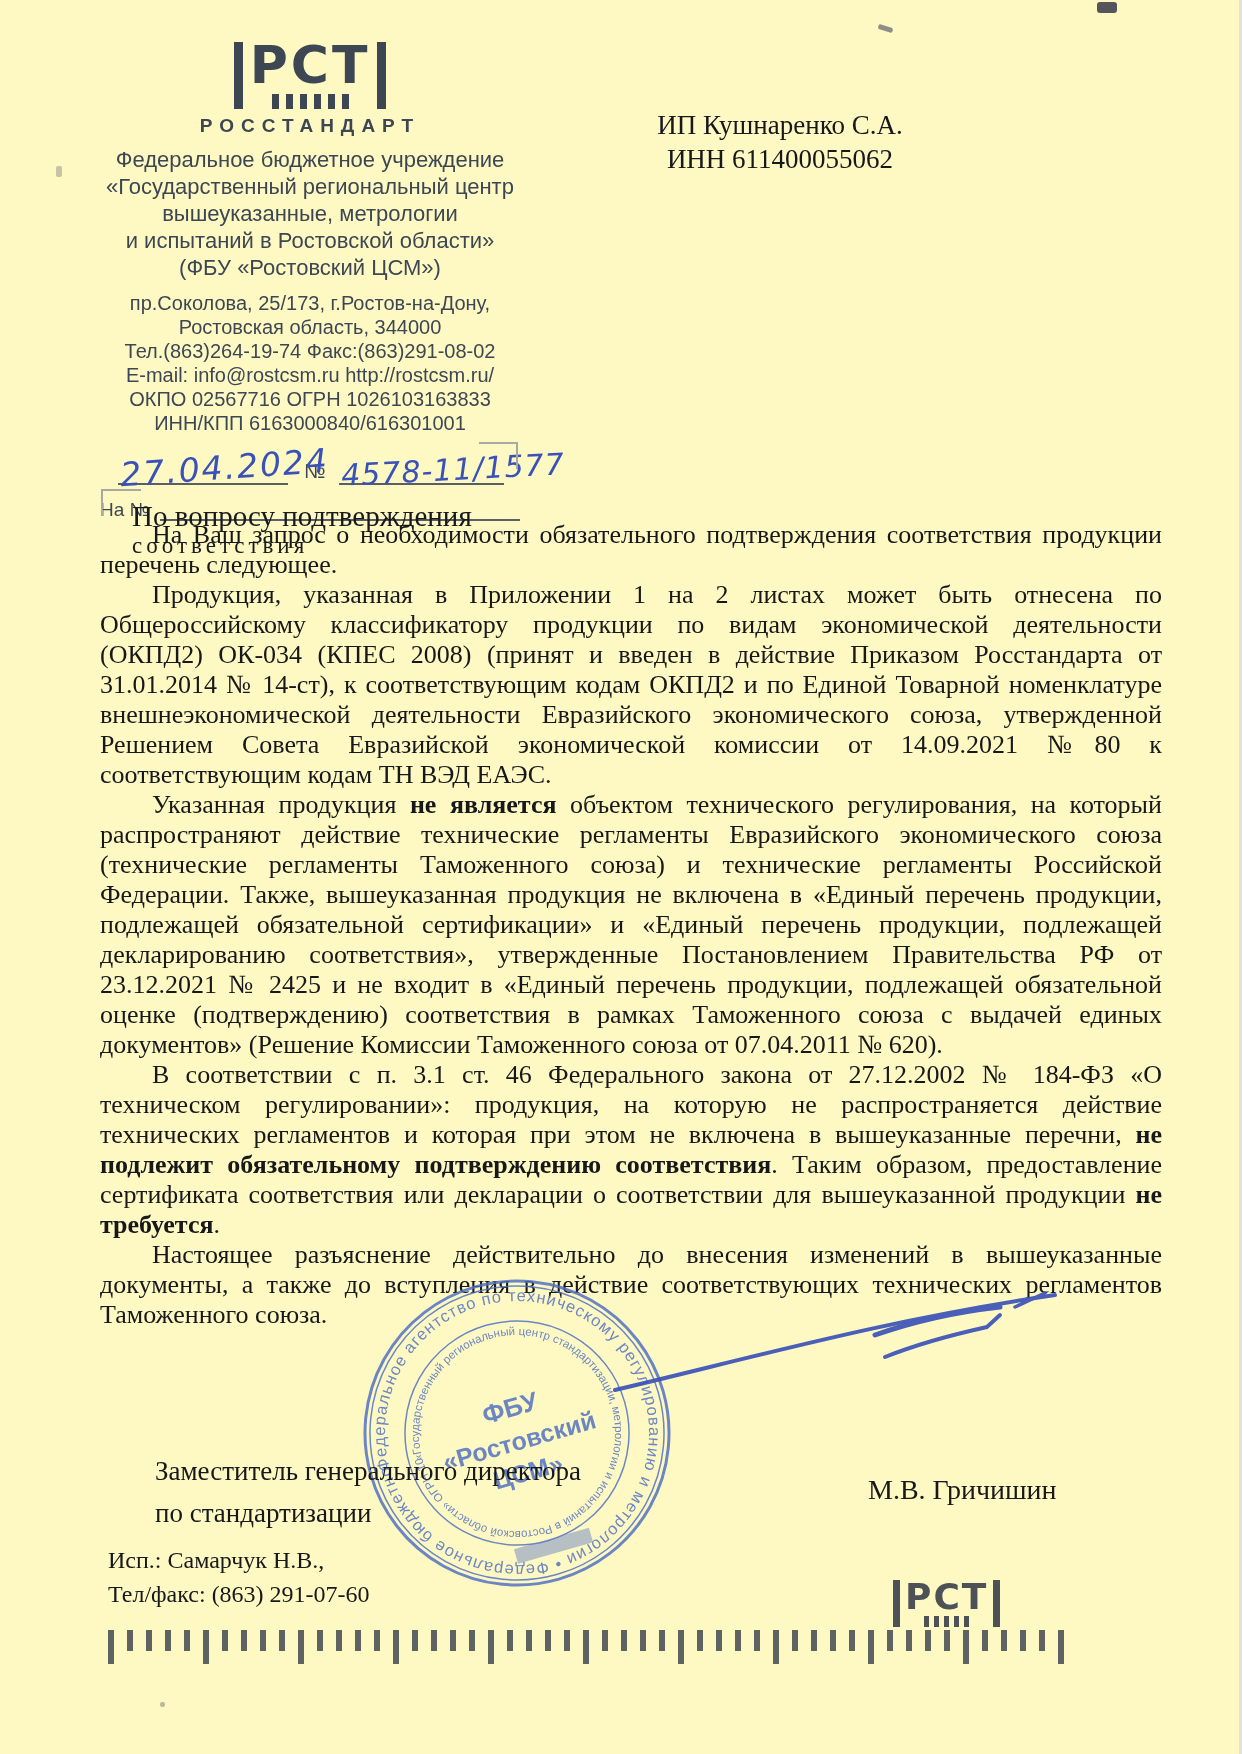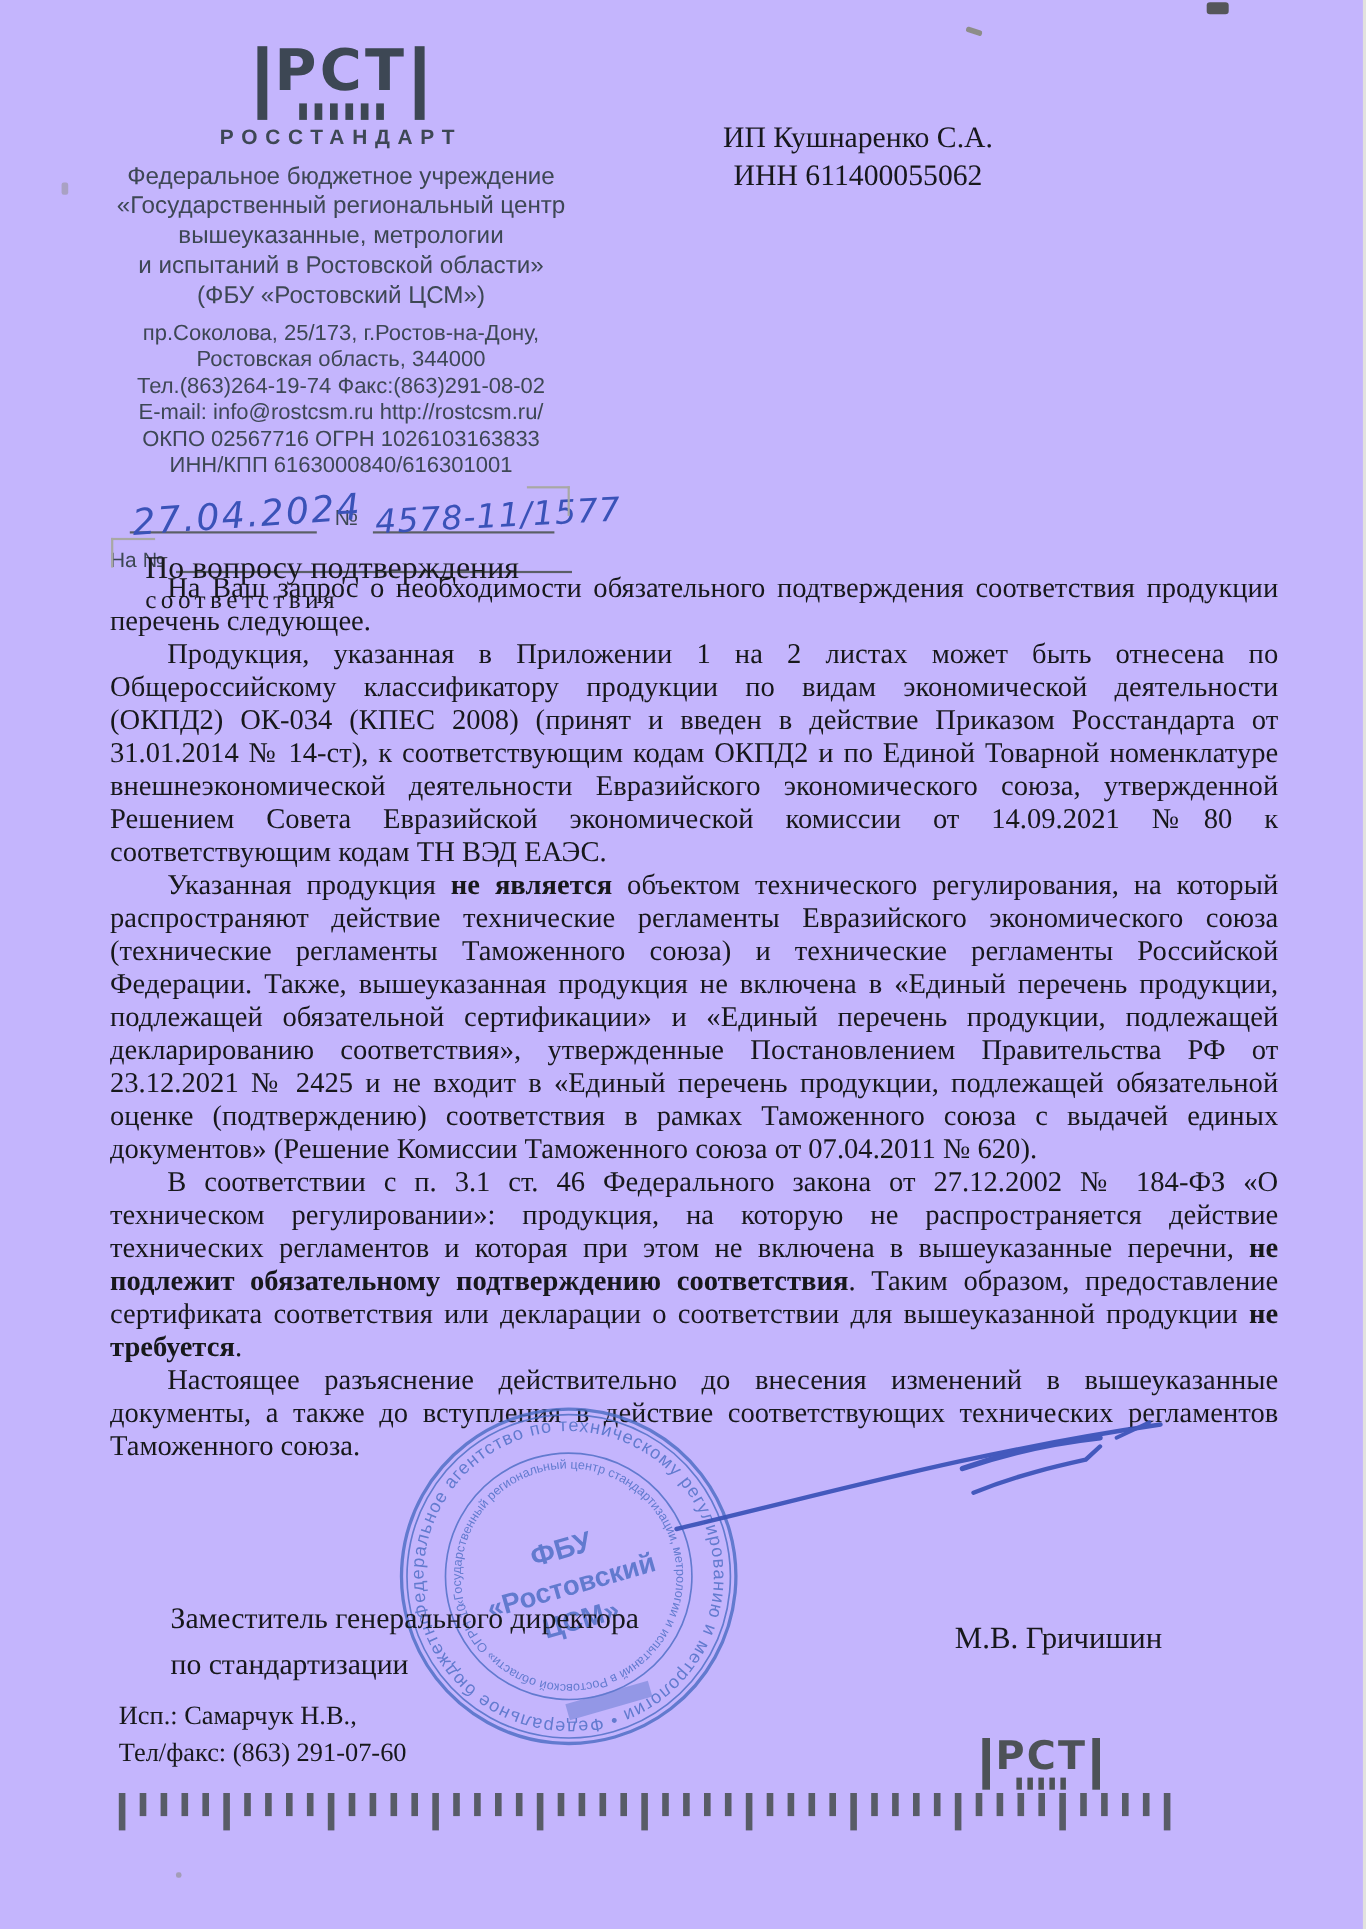--- a/index.html
+++ b/index.html
@@ -1,20 +1,20 @@
 <!DOCTYPE html>
 <html style="--ink: #1e2023; --letterhead-ink: #3d4754; --handwriting-blue: #3a52b8; --stamp-blue: #4d6ec5; --ruler-gray: #4d5257; --bracket-gray: #a8a8a4;"><head>
 <meta charset="utf-8">
 <style>
   html,body{margin:0;padding:0;background:#888;}
   .page{
     position:relative;
     width:1242px;height:1754px;
     margin:0 auto;
-    background:#c4b5fd;
+    background:#fef9c3;
     overflow:hidden;
     font-family:"Liberation Serif", serif;
     color:var(--ink);
   }
   
   .letterhead{
     position:absolute; left:100px; top:42px; width:420px;
     text-align:center;
     font-family:"Liberation Sans", sans-serif;
     color:var(--letterhead-ink);

